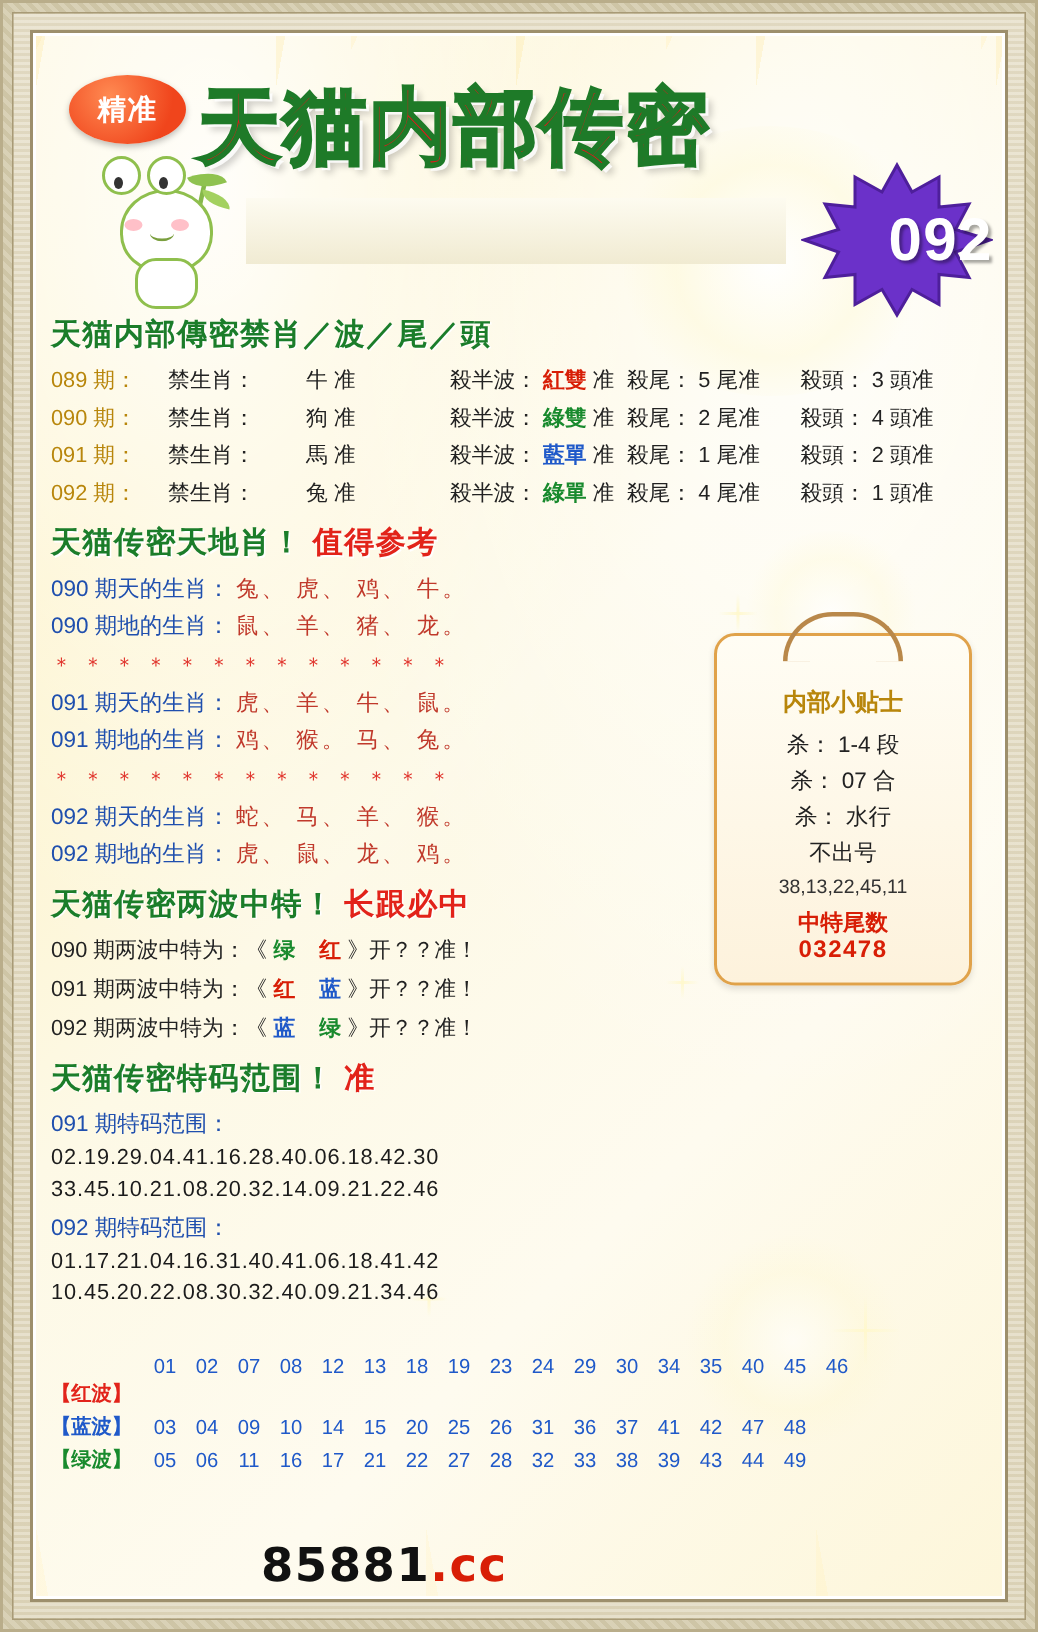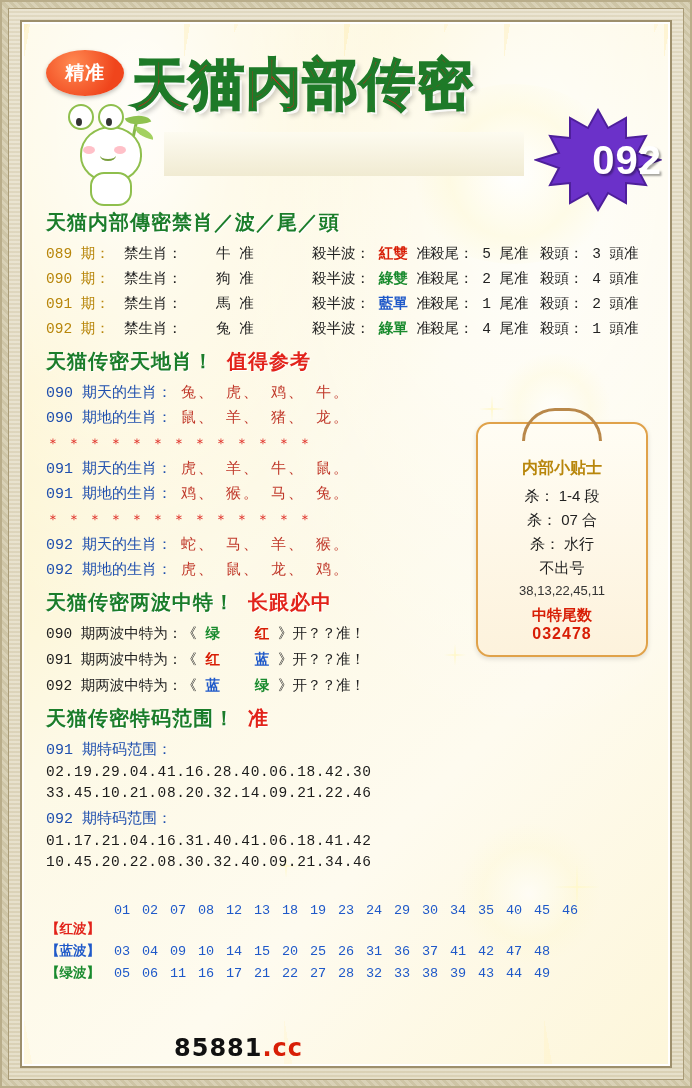--- a/index.html
+++ b/index.html
@@ -102,34 +102,34 @@
     position:absolute;right:6px;top:84px;width:128px;height:104px;
     display:flex;align-items:center;justify-content:flex-end;
   }
   .burst svg{position:absolute;inset:0;}
   .burst .num{
     position:relative;font-size:40px;font-weight:bold;color:#fff;letter-spacing:1px;
     text-shadow:2px 2px 2px rgba(0,0,0,.35);
   }
 
   
-  .content{position:relative;padding:0 22px;font-family:Liberation Mono, monospace;}
+  .content{position:relative;padding:0 10px;}
   h2.sect{
     margin:10px 0 8px;font-size:20px;font-weight:bold;color:#1b7d2a;
     letter-spacing:1px;text-shadow:1px 1px 0 #fff;
   }
   h2.sect .red{color:#e2231a;}
   .tbl-row{display:flex;gap:0;font-size:14.5px;margin:6px 0;color:#222;}
   .tbl-row span{white-space:nowrap;}
   .c1{width:78px;color:#b8860b;}
   .c2{width:92px;}
   .c3{width:96px;}
   .c4{width:118px;}
   .c5{width:110px;}
-  .c6{width:100px;}
+  .c6{width:100px;text-align:center;}
   .val-red{color:#d81e06;font-weight:bold;}
   .val-green{color:#188a2d;font-weight:bold;}
   .val-blue{color:#1f59c9;font-weight:bold;}
   .stars{color:#e0322a;letter-spacing:7px;font-size:14px;margin:8px 0 6px;}
   .zodiac{font-size:15px;margin:6px 0;color:#1a1a1a;}
   .zodiac .pfx{color:#1f4fae;}
   .zodiac .z{color:#c0392b;letter-spacing:2px;}
   .wave{font-size:14.5px;margin:7px 0;color:#222;}
   .rng{font-size:14.5px;color:#1b1b1b;margin:5px 0;letter-spacing:.6px;}
   .rng-h{font-size:15px;color:#1f4fae;margin:8px 0 3px;}
@@ -160,21 +160,21 @@
   .tag-blue{color:#1f59c9;}
   .tag-green{color:#188a2d;}
   .numrow .n{width:28px;text-align:center;color:#1f59c9;}
   
   .footer{position:absolute;left:0;right:0;bottom:-2px;height:46px;}
   .footer .cn{
     position:absolute;left:14px;bottom:6px;font-size:25px;font-weight:bold;color:#e2231a;
     text-shadow:1px 1px 0 #fff;
   }
   .footer .url{
-    position:absolute;left:150px;bottom:4px;font-size:24px;font-weight:bold;color:#111;
+    position:absolute;left:150px;bottom:4px;font-size:31px;font-weight:bold;color:#111;
     letter-spacing:1px;font-family:"DejaVu Sans","Liberation Sans",sans-serif;
   }
   .footer .url .cc{color:#d81e06;}
 </style>
 </head>
 <body>
 
 <div class="frame-outer"></div>
 <div class="frame-mid"></div>
 <div class="frame-inner"></div>

